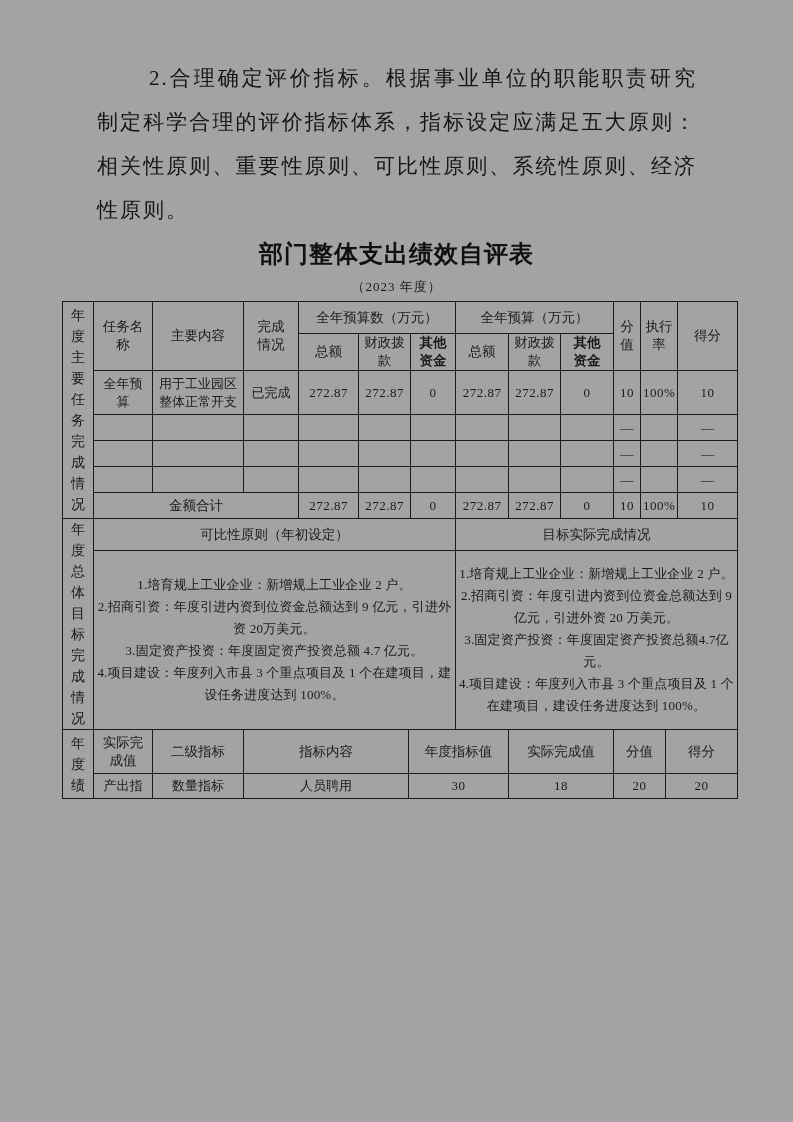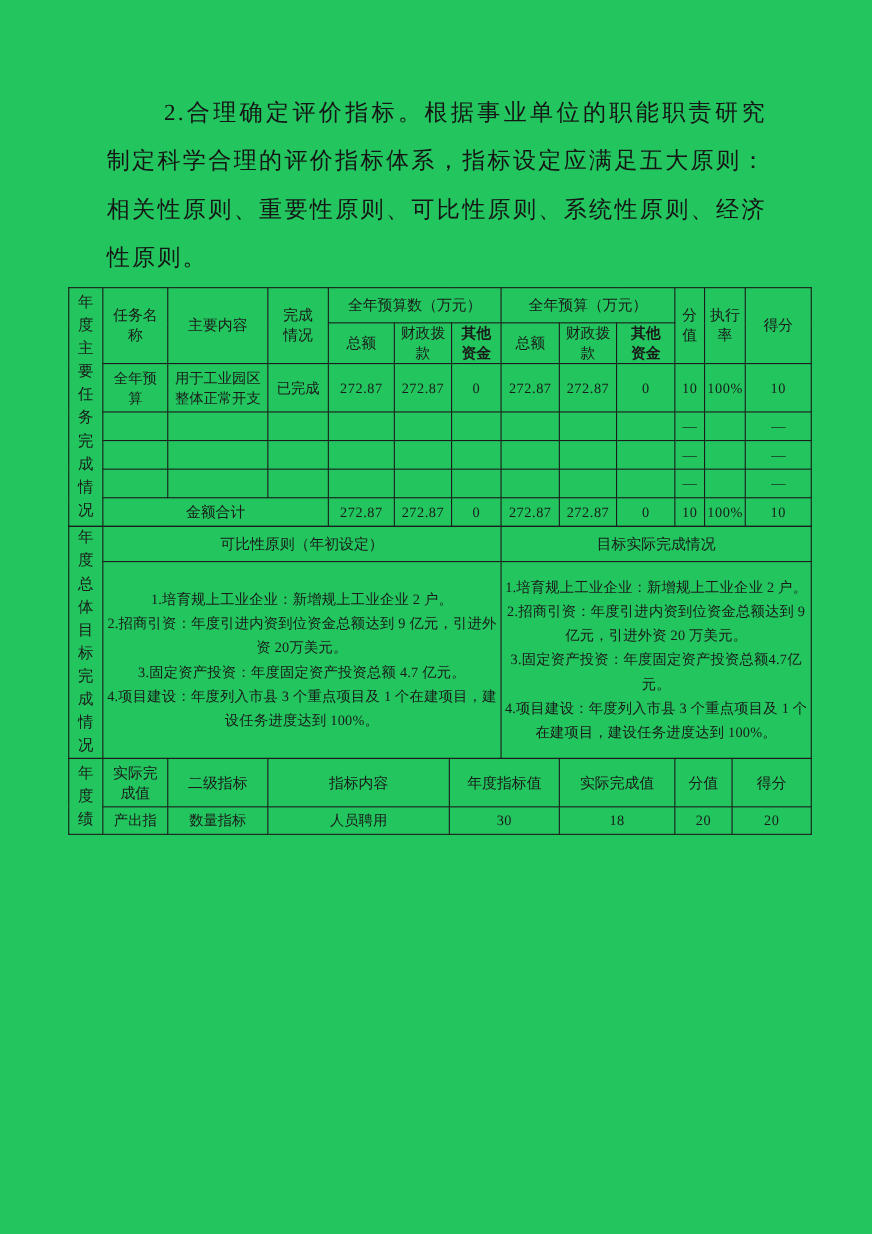--- a/index.html
+++ b/index.html
@@ -1,18 +1,18 @@
 <!DOCTYPE html>
 <html><head>
 <meta charset="utf-8">
 <style>
   html,body{margin:0;padding:0;background:#e8e8e8;}
   .page{
-    width:793px;height:1122px;background:#22c55e;margin:0 auto;
-    position:relative;box-sizing:border-box;padding-top:80px;
+    width:793px;height:1122px;background:#a3a3a3;margin:0 auto;
+    position:relative;box-sizing:border-box;padding-top:56px;
     font-family:"Liberation Serif","DejaVu Serif",serif;color:#141414;
     overflow:hidden;
   }
   .text-block{margin:0 96px 0 97px;width:600px;}
   .text-block p{
     margin:0;font-size:21px;line-height:44px;letter-spacing:2px;
     text-align:justify;text-indent:52px;color:#151515;
   }
   .table-title{
     margin:6px 0 0 0;text-align:center;
@@ -55,20 +55,22 @@
 </style>
 </head>
 <body>
 
 <div class="page">
 
   <div class="text-block">
     <p>2.合理确定评价指标。根据事业单位的职能职责研究制定科学合理的评价指标体系，指标设定应满足五大原则：相关性原则、重要性原则、可比性原则、系统性原则、经济性原则。</p>
   </div>
 
+  <h1 class="table-title">部门整体支出绩效自评表</h1>
+  <div class="table-subtitle">（2023 年度）</div>
 
   <div class="tbl-wrap">
 
 
     <table class="t">
       <colgroup>
         <col style="width:31px">
           <col style="width:59px">
           <col style="width:91px">
           <col style="width:55px">

